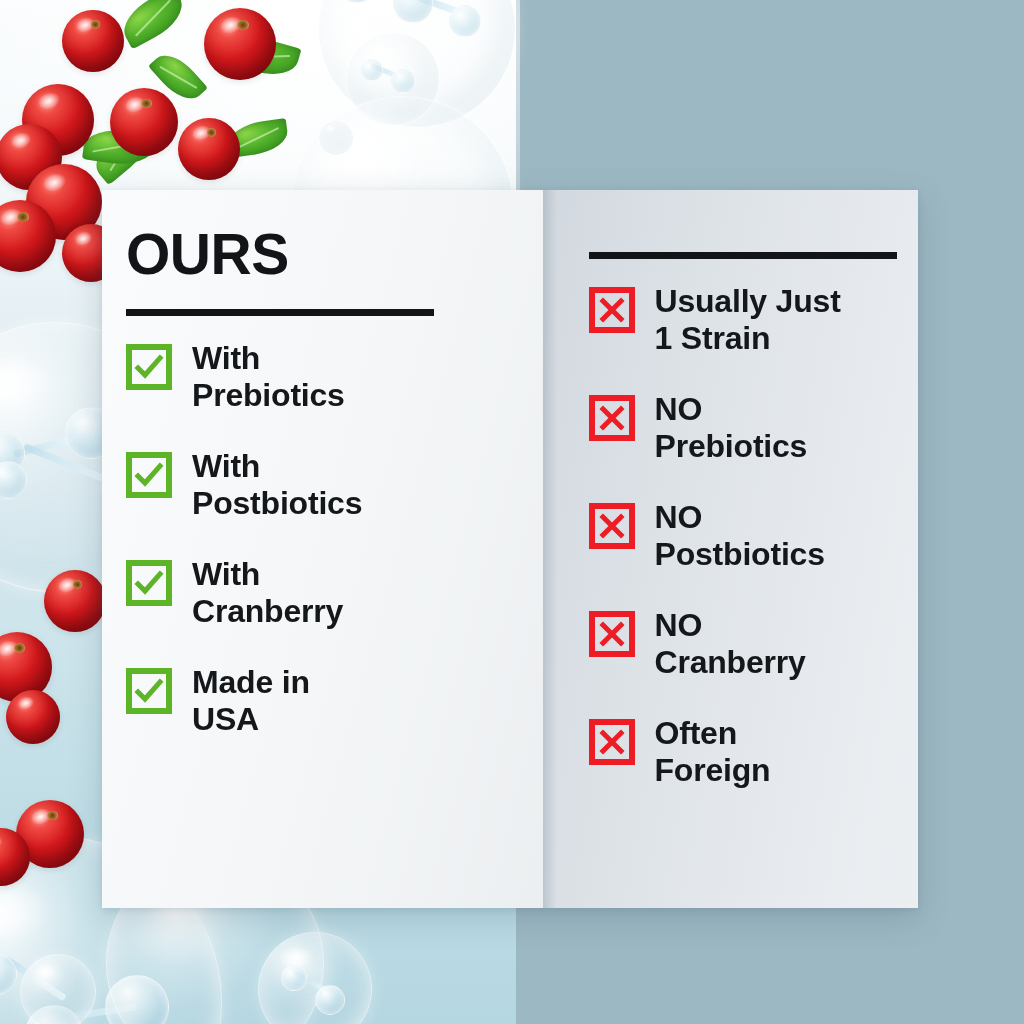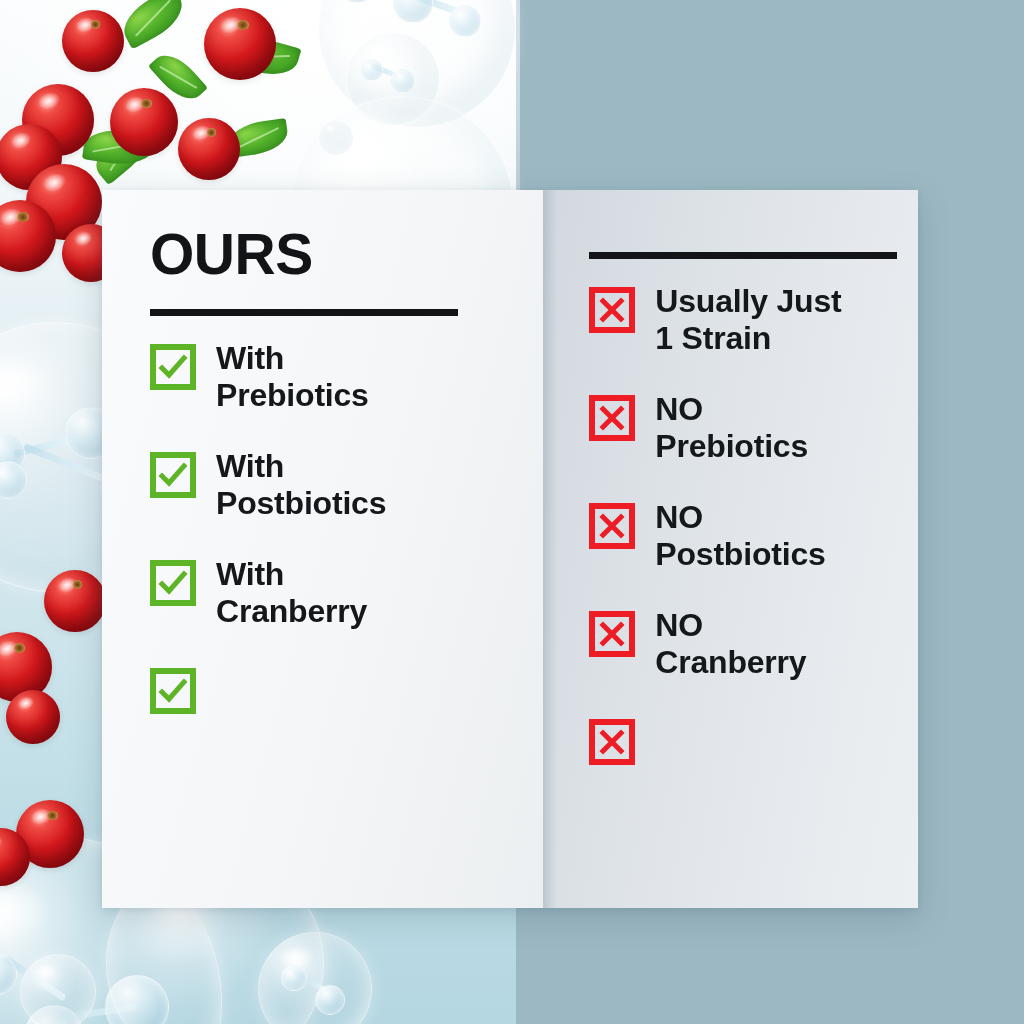--- a/index.html
+++ b/index.html
@@ -148,21 +148,21 @@
 
   .panel {
     position: relative;
     height: 100%;
     box-sizing: border-box;
   }
 
   .panel-ours {
     width: 474px;
     background: linear-gradient(105deg, #fafbfc 0%, #f4f6f7 55%, #eceff1 100%);
-    padding: 36px 0 0 48px;
+    padding: 36px 0 0 24px;
   }
 
   .panel-others {
     width: 402px;
     background: linear-gradient(100deg, #d2d8df 0%, #dde2e7 35%, #e6eaee 70%, #eceff2 100%);
     padding: 36px 0 0 46px;
   }
 
   .panel-others::before {
     content: "";
@@ -348,20 +348,22 @@
           <span class="item-label">With
 Cranberry</span>
         </li>
 
         <li class="item">
           <span class="mark check">
             <svg width="34" height="34" viewBox="0 0 34 34" aria-hidden="true">
               <path d="M6 18 L13 25 L28 8" fill="none" stroke="#5db426" stroke-width="5" stroke-linecap="square" stroke-linejoin="miter"></path>
             </svg>
           </span>
+          <span class="item-label">Made in
+USA</span>
         </li>
 
       </ul>
     </div>
 
     <div class="panel panel-others">
       <div class="title-rule"></div>
       <ul class="items">
 
         <li class="item">
@@ -403,19 +405,21 @@
           <span class="item-label">NO
 Cranberry</span>
         </li>
 
         <li class="item">
           <span class="mark cross">
             <svg width="34" height="34" viewBox="0 0 34 34" aria-hidden="true">
               <path d="M8 8 L26 26 M26 8 L8 26" fill="none" stroke="#ee1c24" stroke-width="5" stroke-linecap="square"></path>
             </svg>
           </span>
+          <span class="item-label">Often
+Foreign</span>
         </li>
 
       </ul>
     </div>
 
   </div>
 </div>
 
 </body></html>

